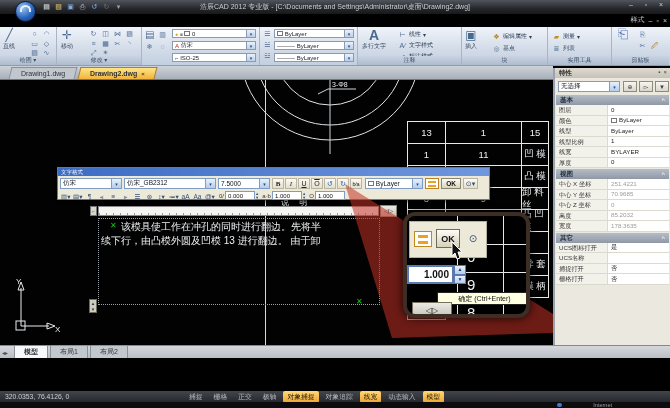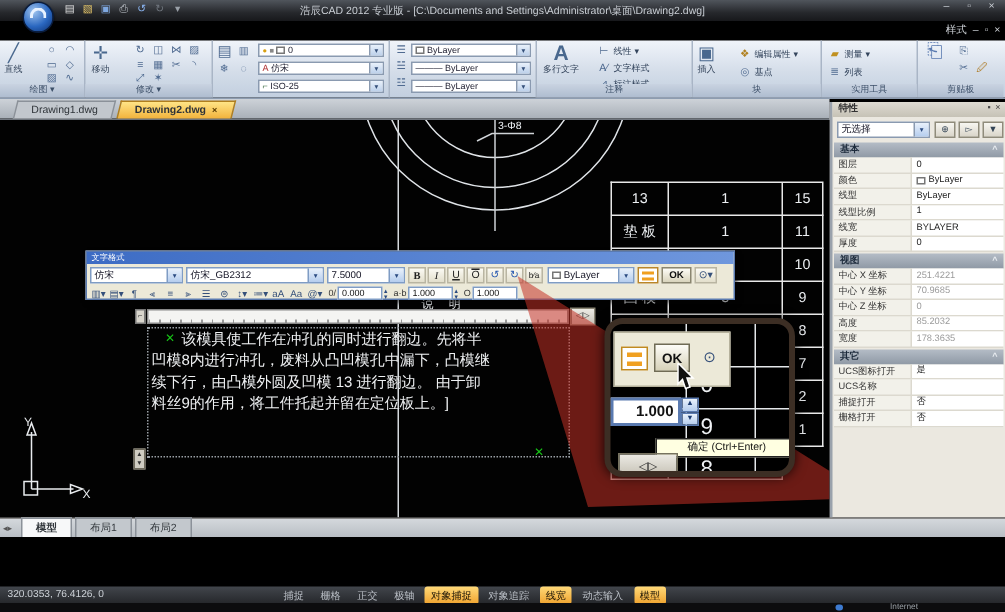--- a/index.html
+++ b/index.html
@@ -447,21 +447,20 @@
       <line x1="330" y1="0" x2="330" y2="74" stroke="#cfd3d7" stroke-width="1"></line>
       <polyline points="318,14 328,9 356,9" fill="none" stroke="#cfd3d7" stroke-width="1"></polyline>
     </svg>
 
     <div class="dimlabel">3-Φ8</div>
 
     <div class="bom">
       <span class="bc">13</span>
         <span class="bc">1</span>
       <span class="bc">15</span>
-        <span class="bc">垫  板</span>
         <span class="bc">1</span>
       <span class="bc">11</span>
         <span class="bc">凹  模</span>
         <span class="bc">1</span>
       <span class="bc">10</span>
         <span class="bc">凸  模</span>
         <span class="bc">3</span>
       <span class="bc">9</span>
         <span class="bc">卸 料 丝</span>
         <span class="bc">1</span>
@@ -541,23 +540,21 @@
         <span class="m2lbl">O</span>
         <span class="m2in">1.000</span>
       </div>
     </div>
 
     <span class="rulind">⌐</span>
     <div class="ruler"></div>
     <div class="rulgrip">◁▷</div>
     <div class="mtext">
       <div class="ln first">该模具使工作在冲孔的同时进行翻边。先将半</div>
-      <div class="ln">凹模8内进行冲孔，废料从凸凹模孔中漏下，凸模继</div>
       <div class="ln">续下行，由凸模外圆及凹模 13 进行翻边。 由于卸</div>
-      <div class="ln">料丝9的作用，将工件托起并留在定位板上。]</div>
     </div>
     <span class="gx" style="left:110px;top:141px;">✕</span>
     <span class="gx" style="left:356px;top:217px;">✕</span>
     <div class="colgrip">▴<br>▾</div>
 
     <div class="inset">
       <div class="iv" style="left:50px;top:0;width:1px;height:106px;"></div>
       <div class="iv" style="left:96px;top:0;width:1px;height:106px;"></div>
       <div class="iv" style="left:44px;top:28px;width:83px;height:1px;"></div>
       <div class="iv" style="left:44px;top:56px;width:83px;height:1px;"></div>

